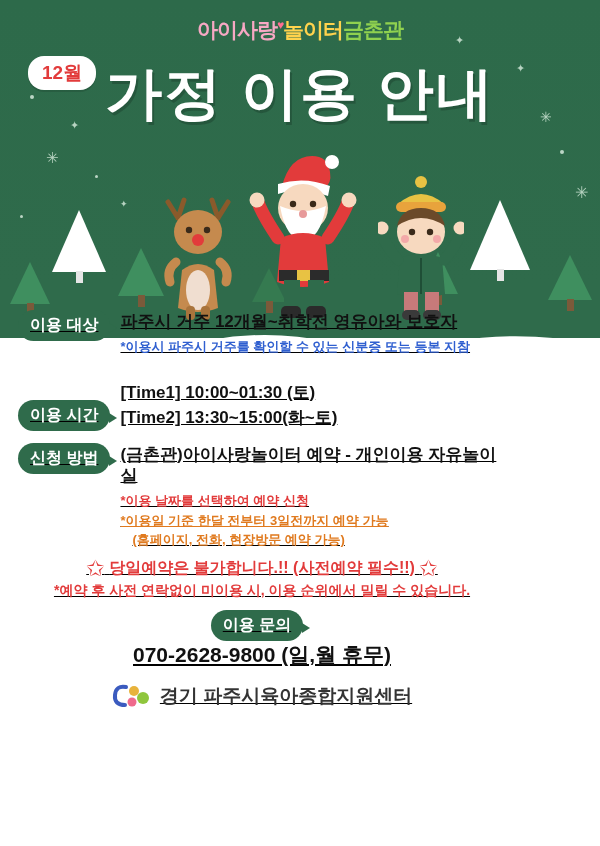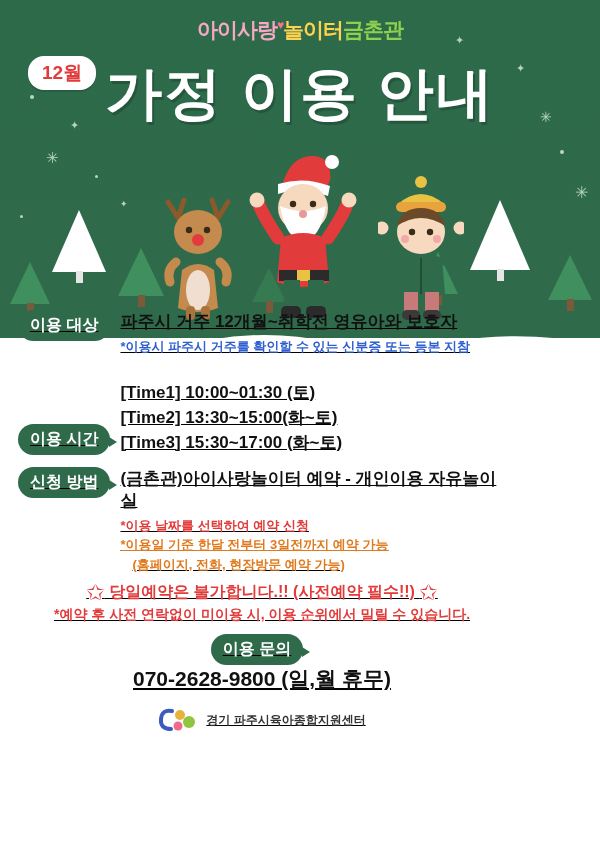--- a/index.html
+++ b/index.html
@@ -79,21 +79,21 @@
   .time-line{font-size:17px;font-weight:bold;color:#111;line-height:1.45;}
   .warn{font-size:16px;font-weight:bold;color:#e23b3b;}
   .notice-red{font-size:14px;font-weight:bold;color:#e23b3b;text-align:center;margin-top:0;}
   .notice-green{font-size:14px;font-weight:bold;color:#2f8f5b;text-align:center;margin-top:6px;text-decoration:underline;}
   .star{color:#e23b3b;font-size:22px;vertical-align:-3px;}
 
   .contact-row{display:flex;align-items:center;padding:0 18px;margin-top:10px;flex-direction:column;}
   .contact-num{font-size:21px;font-weight:bold;color:#111;}
 
   .footer{display:flex;align-items:center;justify-content:center;margin-top:14px;gap:8px;}
-  .footer-name{font-size:12px;font-weight:bold;color:#333;}
+  .footer-name{font-size:19px;font-weight:bold;color:#333;}
 </style>
 </head>
 <body>
 
 <div class="poster">
 
   <div class="sparkle" style="left:70px;top:120px;">✦</div>
   <div class="sparkle" style="left:46px;top:150px;font-size:15px;">✳</div>
   <div class="sparkle" style="left:540px;top:110px;font-size:14px;">✳</div>
   <div class="sparkle" style="left:575px;top:185px;font-size:16px;">✳</div>
@@ -215,21 +215,20 @@
         <div class="l-main">파주시 거주 12개월~취학전 영유아와 보호자</div>
         <div class="l-sub-blue" style="margin-top:4px;">*이용시 파주시 거주를 확인할 수 있는 신분증 또는 등본 지참</div>
       </div>
     </div>
 
     <div class="row" style="margin-top:24px;align-items:flex-end;">
       <div class="tag">이용 시간</div>
       <div class="rowbody">
         <div class="time-line">[Time1] 10:00~01:30 (토)</div>
         <div class="time-line">[Time2] 13:30~15:00(화~토)</div>
-        <div class="time-line">[Time3] 15:30~17:00 (화~토)</div>
       </div>
     </div>
 
     <div class="row" style="margin-top:12px;">
       <div class="tag">신청 방법</div>
       <div class="rowbody">
         <div class="l-main">(금촌관)아이사랑놀이터 예약 - 개인이용 자유놀이실</div>
         <div class="l-sub-red" style="margin-top:4px;">*이용 날짜를 선택하여 예약 신청</div>
         <div class="l-sub-org">*이용일 기준 한달 전부터 3일전까지 예약 가능</div>
         <div class="l-sub-org2" style="padding-left:12px;">(홈페이지, 전화, 현장방문 예약 가능)</div>

